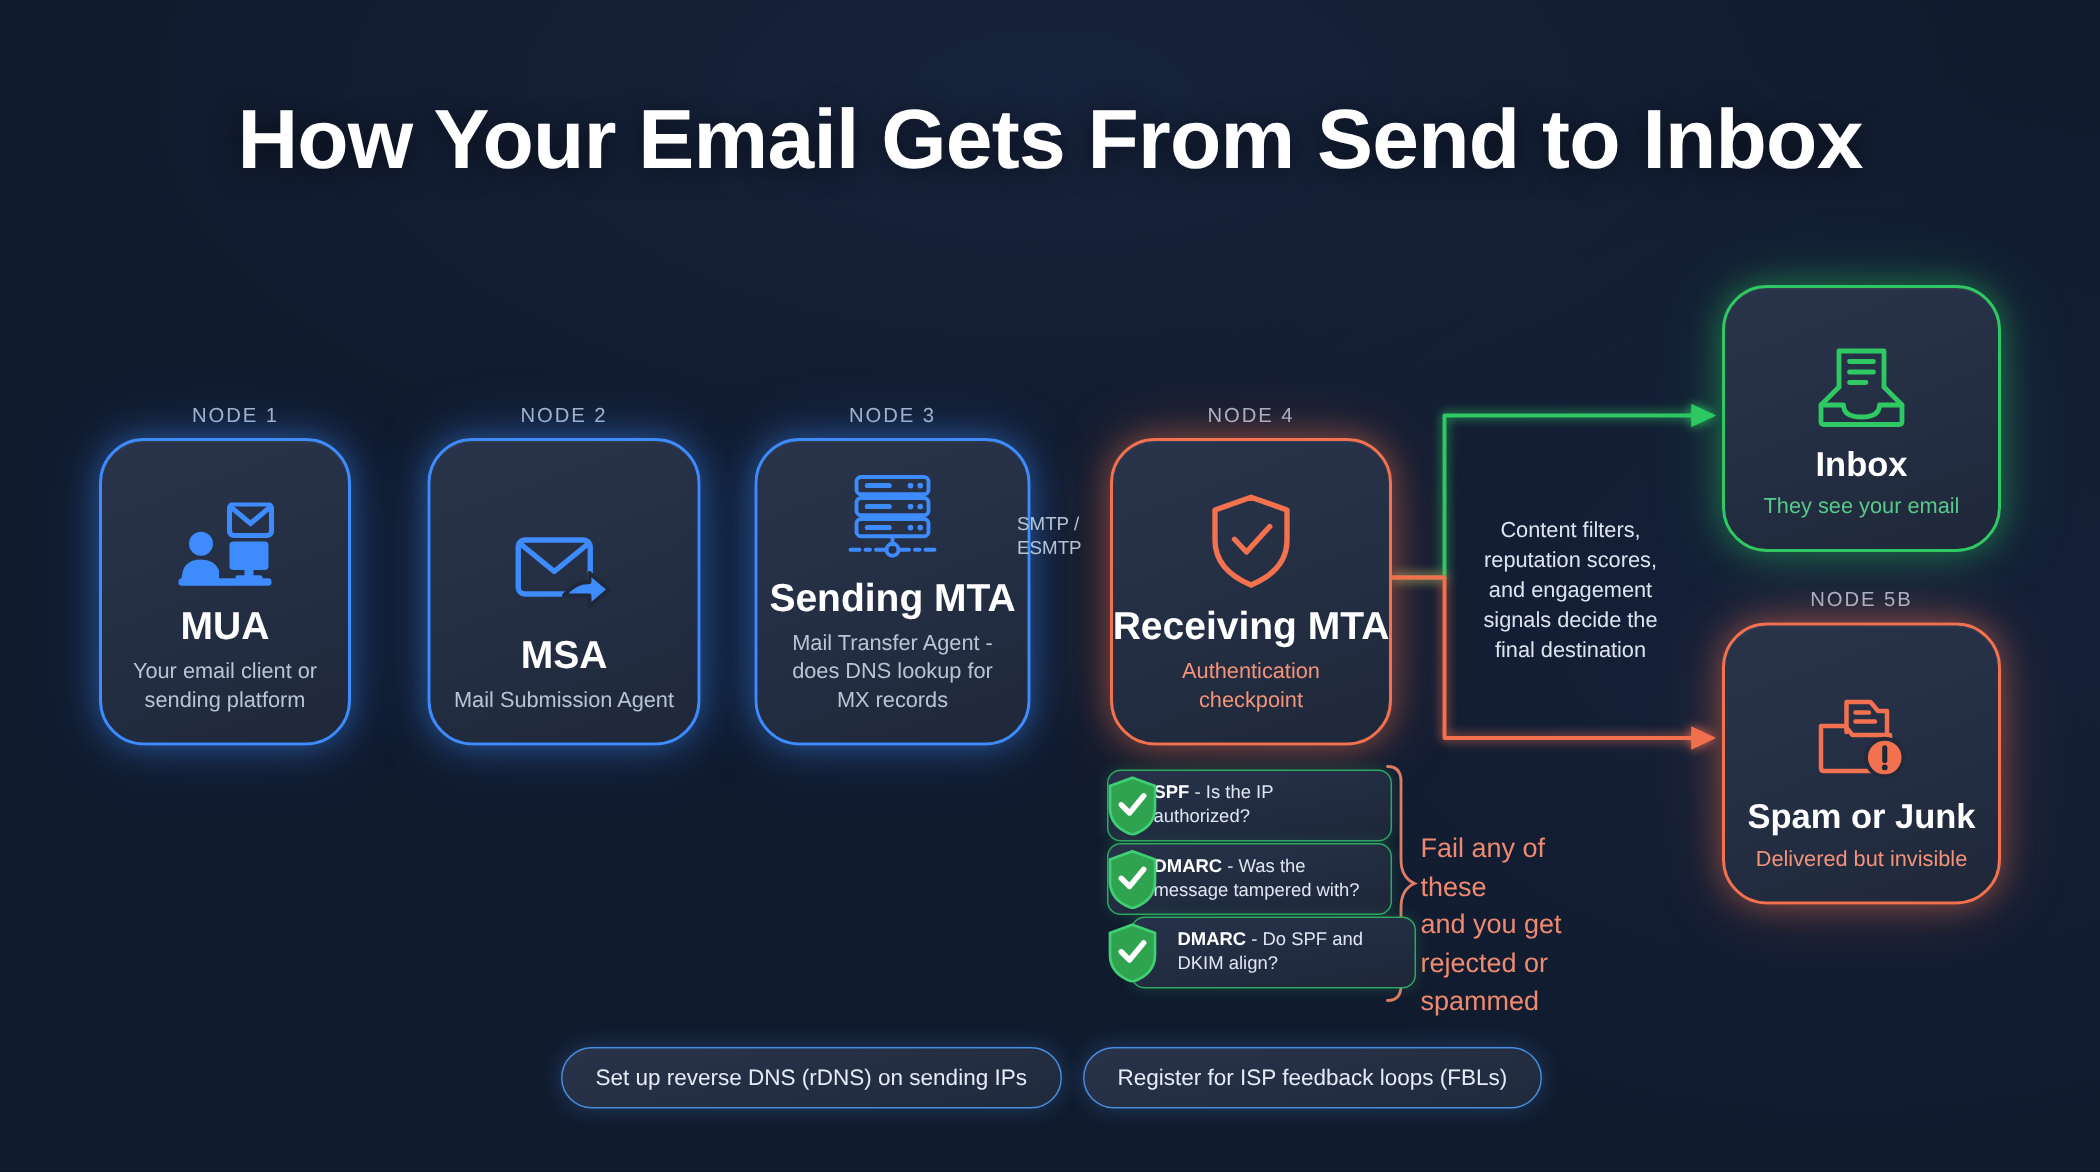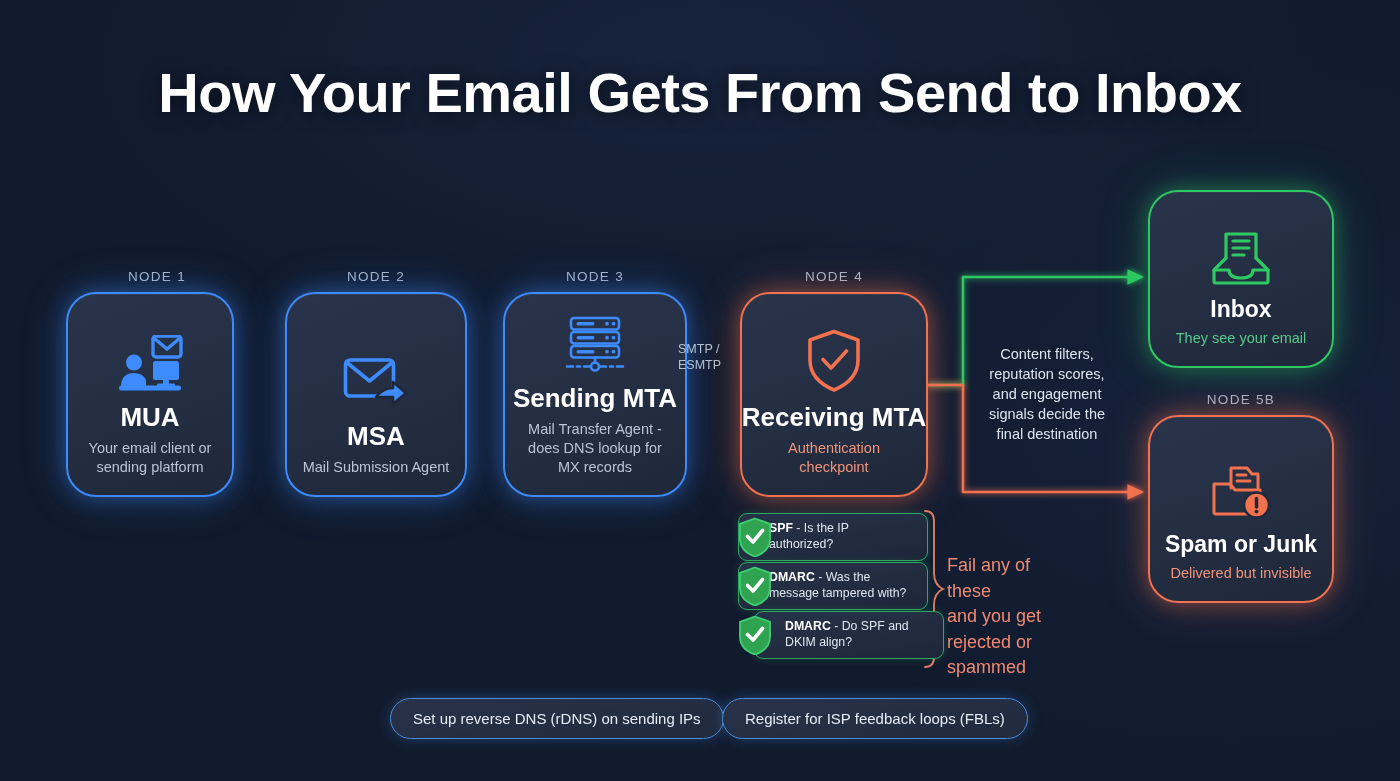--- a/index.html
+++ b/index.html
@@ -308,16 +308,16 @@
       </svg>
     </span>
     <span class="check-pill"><b>DMARC</b> <span>- Do SPF and DKIM align?</span></span>
   </div>
 
   <div class="fail-note" style="left:947px; top:553px; width:104px;">Fail any of these
 and you get
 rejected or
 spammed</div>
 
-  <div class="pill" style="left:390px; top:698px;">Set up reverse DNS (rDNS) on sending IPs</div>
+  <div class="pill" style="left:374px; top:698px;">Set up reverse DNS (rDNS) on sending IPs</div>
   <div class="pill" style="left:722px; top:698px;">Register for ISP feedback loops (FBLs)</div>
 
 </div>
 
 </body></html>

